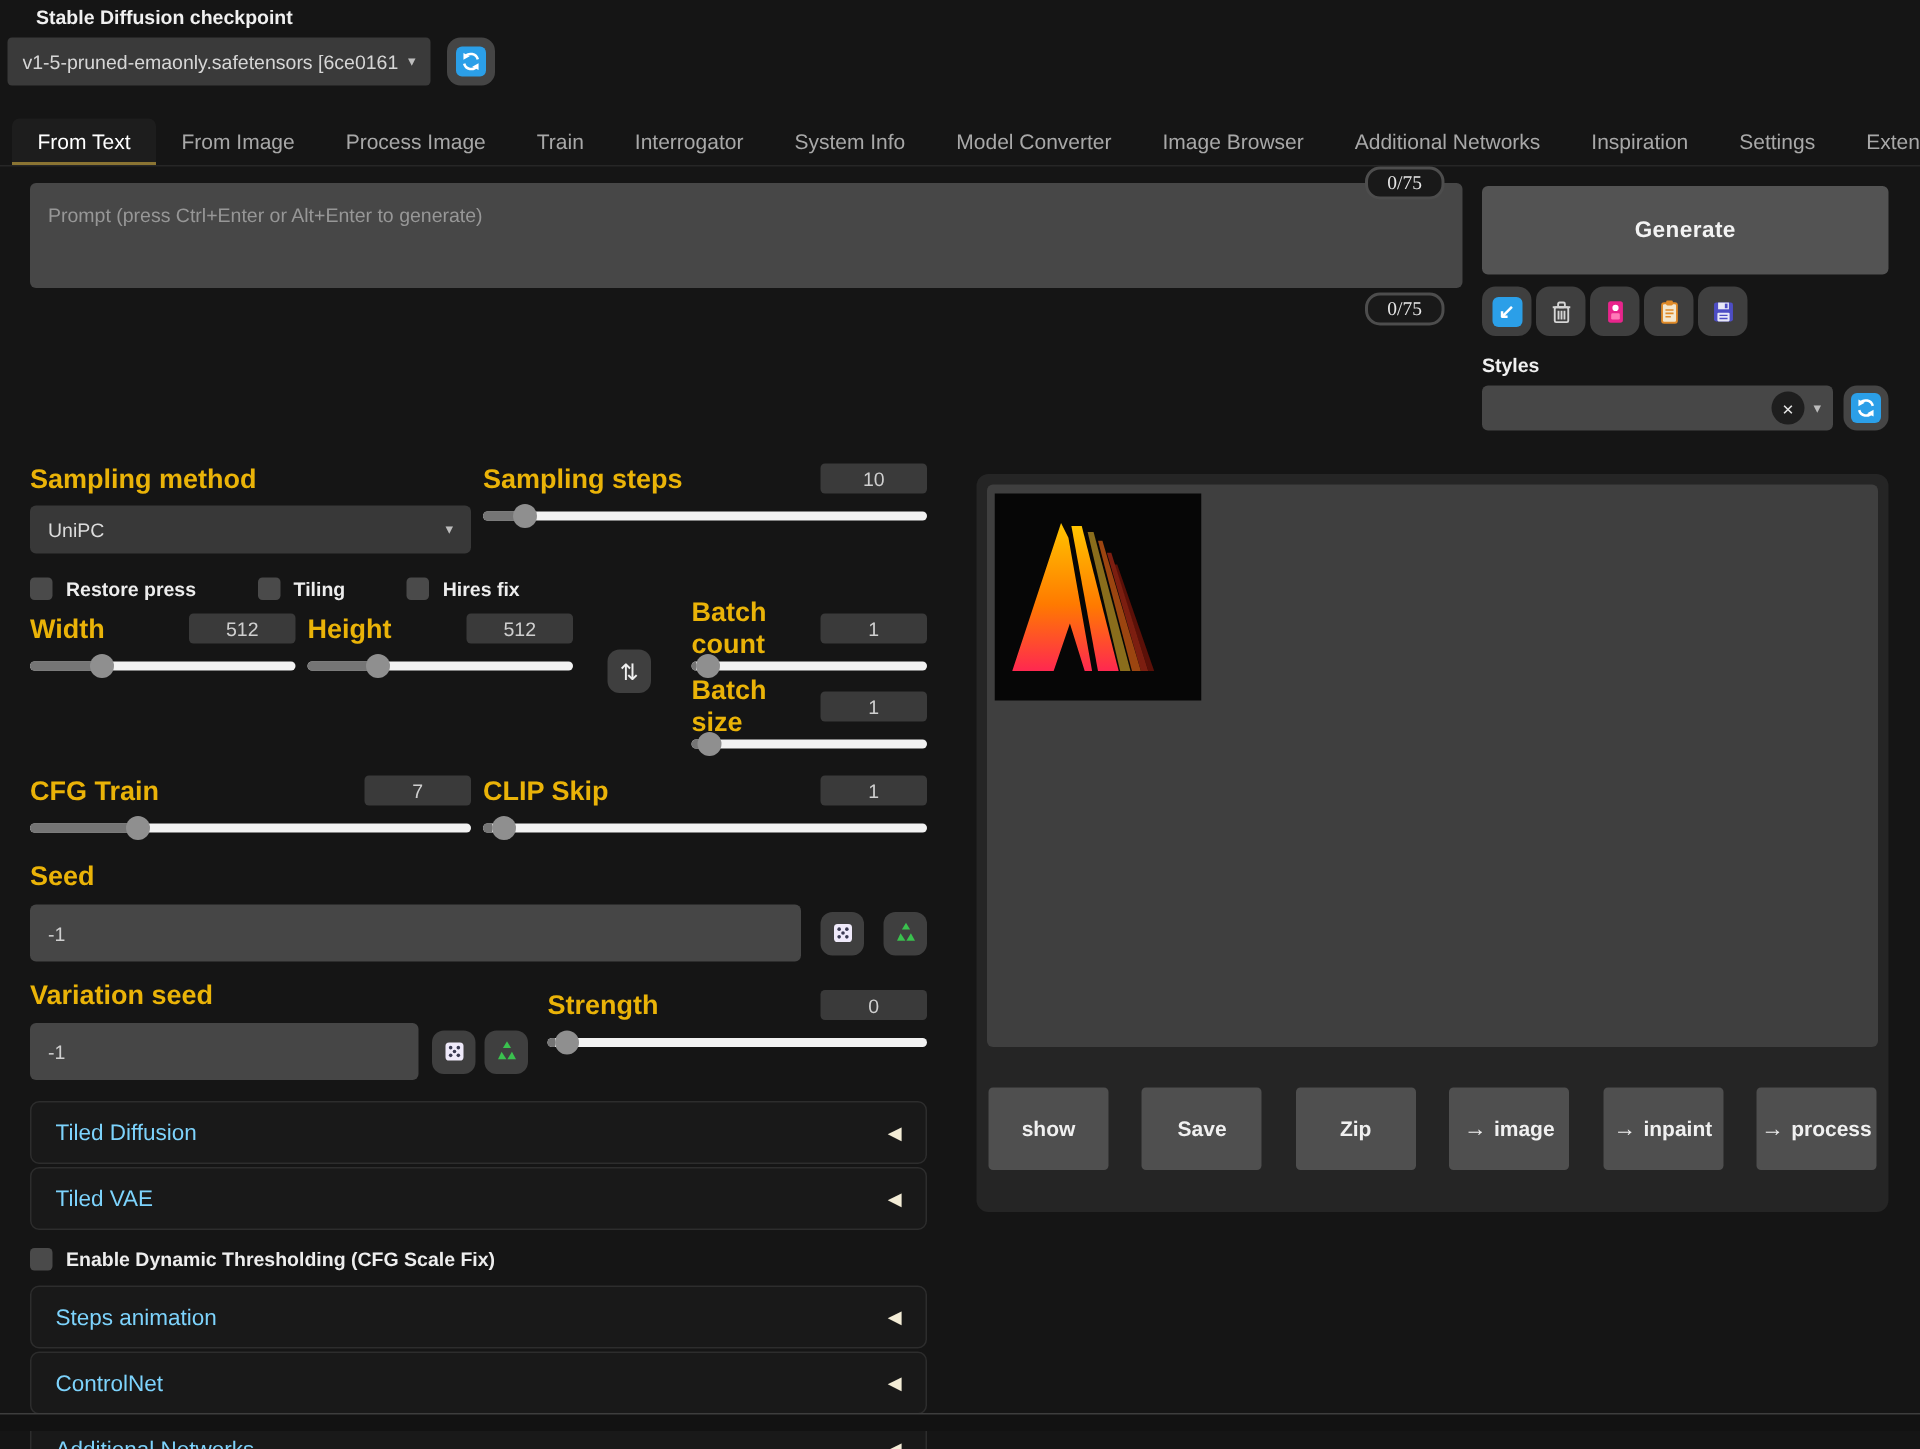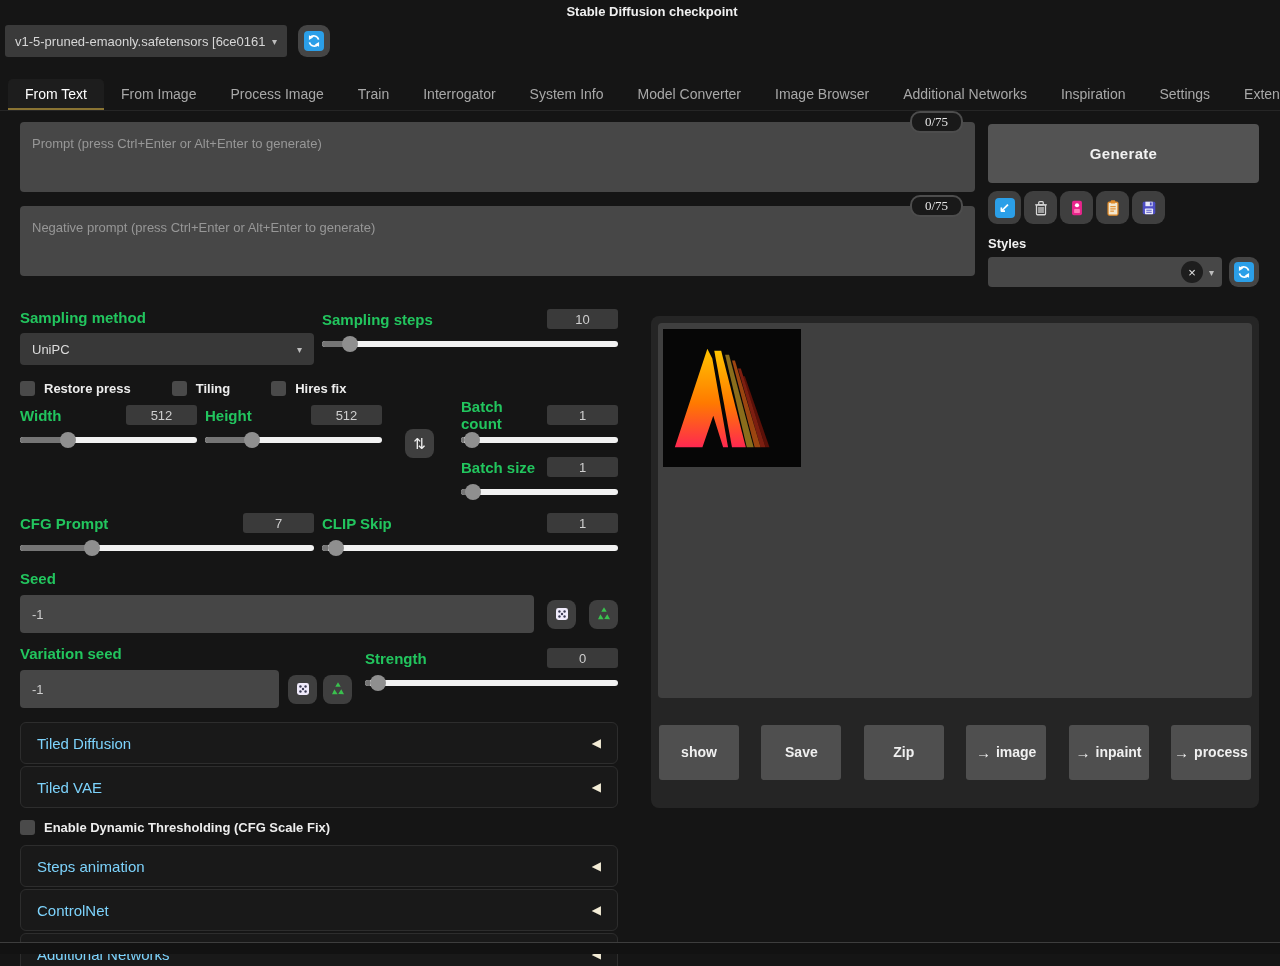--- a/index.html
+++ b/index.html
@@ -1,21 +1,21 @@
 <!DOCTYPE html>
 <html><head>
 <meta charset="utf-8">
 <style>
   * { box-sizing: border-box; margin: 0; padding: 0; }
   html,body { background:#0f0f0f; }
   body { font-family:"Liberation Sans", sans-serif; }
   .screen { position:relative; width:1280px; height:966px; background:#151515; overflow:hidden; color:#e8e8e8; }
 
   
-  .hdr { padding-top:4px;text-align:center; }
+  .hdr { padding-top:4px; }
   .hdr-label { margin-left:24px; font-size:13px; font-weight:bold; color:#f0f0f0; }
   .hdr-row { display:flex; align-items:center; margin:6px 0 0 5px; }
   .ckpt-select { width:282px; height:32px; background:#3a3a3a; border-radius:3px; display:flex; align-items:center; padding:0 10px; cursor:pointer; }
   .ckpt-select .val { flex:1; font-size:13px; color:#d6d6d6; white-space:nowrap; overflow:hidden; }
   .caret { color:#bdbdbd; font-size:10px; margin-left:6px; }
   .icon-btn { width:32px; height:32px; background:#454545; border:none; border-radius:9px; display:flex; align-items:center; justify-content:center; cursor:pointer; }
   .hdr-row .icon-btn { margin-left:11px; }
   .blue-chip { width:20px; height:20px; background:#2b9fe8; border-radius:4px; display:flex; align-items:center; justify-content:center; }
 
   
@@ -40,21 +40,21 @@
   .qa-btn { width:33px; height:33px; background:#3f3f3f; border:none; border-radius:9px; display:flex; align-items:center; justify-content:center; cursor:pointer; }
   .styles-label { font-size:13px; font-weight:bold; color:#f0f0f0; margin-top:12px; }
   .styles-row { display:flex; align-items:center; margin-top:6px; }
   .styles-select { flex:1; height:30px; background:#474747; border-radius:4px; display:flex; align-items:center; justify-content:flex-end; padding:0 8px; cursor:pointer; }
   .clear-x { width:22px; height:22px; border-radius:50%; background:#1e1e1e; color:#e8e8e8; font-size:13px; display:flex; align-items:center; justify-content:center; }
   .styles-row .icon-btn { margin-left:7px; width:30px; height:30px; }
 
   
   .main-row { display:flex; margin-top:22px; }
   .left-col { width:598px; }
-  .label { font-size:15px; font-weight:bold; color:#22c55e; }
+  .label { font-size:18px; font-weight:bold; color:#eab308; }
   .row { display:flex; }
   .half-l { width:294px; }
   .half-r { width:296px; margin-left:8px; }
 
   .select { height:32px; background:#383838; border-radius:4px; display:flex; align-items:center; padding:0 12px; cursor:pointer; margin-top:7px; }
   .select .val { flex:1; font-size:13px; color:#dcdcdc; }
 
   .ls-head { display:flex; align-items:center; justify-content:space-between; height:20px; }
   .num { width:71px; height:20px; background:#3a3a3a; border:none; border-radius:3px; color:#cfcfcf; font-size:13px; text-align:center; font-family:inherit; }
   .slider { position:relative; height:16px; margin-top:7px; cursor:pointer; }
@@ -149,21 +149,20 @@
     <div class="top-row">
       <div class="prompt-col">
         <div class="counter-row">
           <span class="counter-pill">0/75</span>
         </div>
         <textarea class="prompt-box" placeholder="Prompt (press Ctrl+Enter or Alt+Enter to generate)" style=""></textarea>
         <div class="neg-wrap">
           <div class="counter-row">
             <span class="counter-pill">0/75</span>
           </div>
-          <textarea class="prompt-box" placeholder="Negative prompt (press Ctrl+Enter or Alt+Enter to generate)" style=""></textarea>
         </div>
       </div>
 
       <div class="gen-col">
         <button class="generate-btn">Generate</button>
         <div class="qa-row">
           <button class="qa-btn">
             <span class="blue-chip" style="font-size:13px;color:#fff;font-weight:bold;">↙</span>
           </button>
           <button class="qa-btn">
@@ -310,21 +309,21 @@
                   <div class="slider-fill" style="width: 3%;"></div>
                   <div class="slider-thumb" style="left: calc(3% - 0.48px);"></div>
               </div>
             </div>
           </div>
         </div>
 
         <div class="row cfg-row">
           <div class="half-l">
             <div class="ls-head">
-              <span class="label">CFG Prompt</span>
+              <span class="label">CFG Train</span>
               <input class="num" value="7" style="">
             </div>
             <div class="slider">
               <div class="track"></div>
                 <div class="slider-fill" style="width: 23%;"></div>
                 <div class="slider-thumb" style="left: calc(23% - 3.68px);"></div>
             </div>
           </div>
           <div class="half-r">
             <div class="ls-head">

